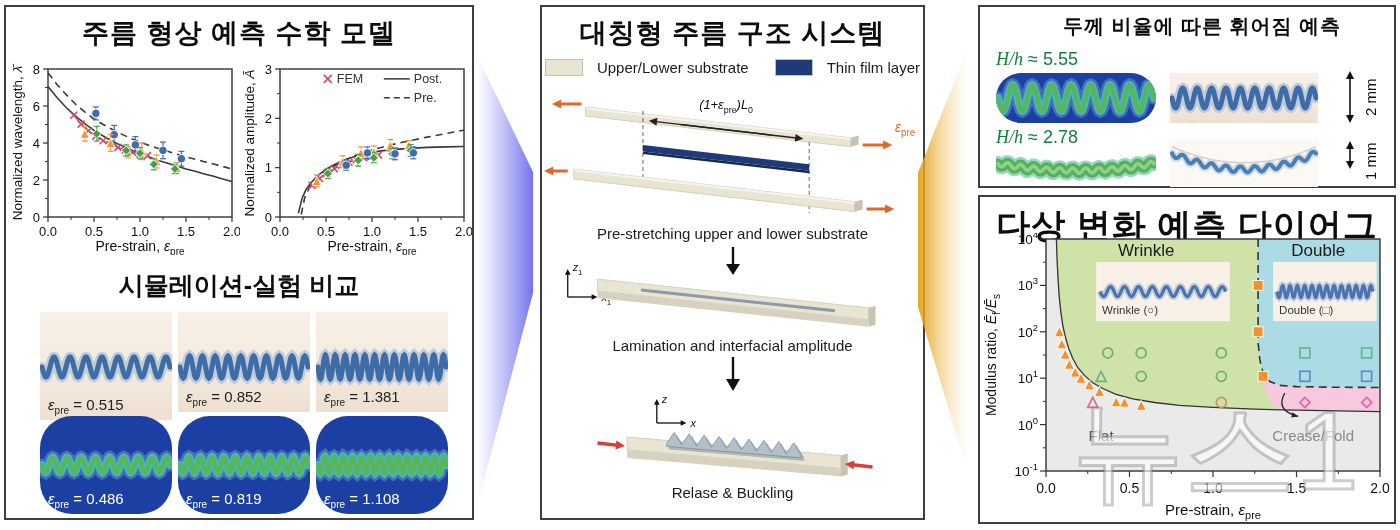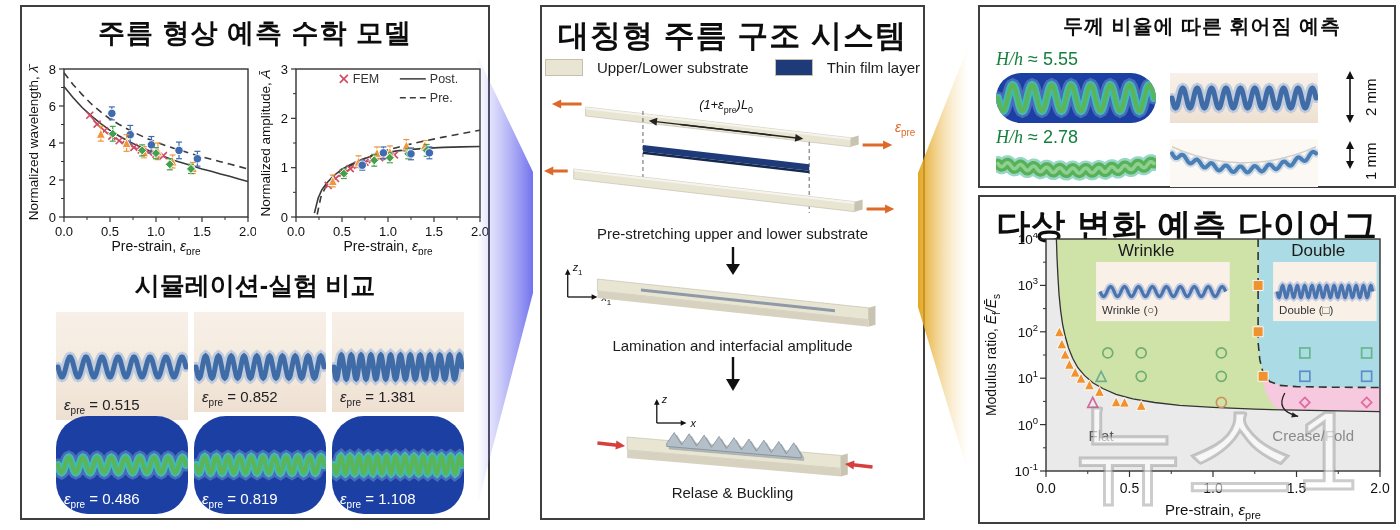--- a/index.html
+++ b/index.html
@@ -29,21 +29,21 @@
              font-size:112px;line-height:130px;font-weight:400;
              color:rgba(255,255,255,0.60);-webkit-text-stroke:3px rgba(128,128,128,0.40);
              pointer-events:none;}
   svg text{font-family:"Liberation Sans","DejaVu Sans",sans-serif;}
 </style>
 </head>
 <body>
 
 <div id="stage">
 
-  <div class="panel" id="panel-model" style="left:20px;top:5px;width:470px;height:515px;">
+  <div class="panel" id="panel-model" style="left:4px;top:5px;width:470px;height:515px;">
     <div class="ptitle" style="top:8px;font-size:27px;">주름 형상 예측 수학 모델</div>
     <svg id="chart-wl" width="230" height="192" style="position:absolute;left:4px;top:56px;">
         <rect x="38" y="6" width="184" height="148" fill="#fff" stroke="#333" stroke-width="1.4"></rect>
         <line x1="38" y1="154" x2="38" y2="159" stroke="#333" stroke-width="1.2"></line>
         <text x="38" y="173" text-anchor="middle" font-size="13" fill="#111">0.0</text>
         <line x1="84" y1="154" x2="84" y2="159" stroke="#333" stroke-width="1.2"></line>
         <text x="84" y="173" text-anchor="middle" font-size="13" fill="#111">0.5</text>
         <line x1="130" y1="154" x2="130" y2="159" stroke="#333" stroke-width="1.2"></line>
         <text x="130" y="173" text-anchor="middle" font-size="13" fill="#111">1.0</text>
         <line x1="176" y1="154" x2="176" y2="159" stroke="#333" stroke-width="1.2"></line>
@@ -335,21 +335,21 @@
         <linearGradient id="gblue" x1="0" y1="0" x2="1" y2="0">
       <stop offset="0" stop-color="#8c8cf2" stop-opacity="0"></stop>
       <stop offset="0.55" stop-color="#7d7df0" stop-opacity="0.55"></stop>
       <stop offset="1" stop-color="#6b6bee" stop-opacity="0.95"></stop>
     </linearGradient>
       </defs>
     <polygon points="0,5 56,122 56,243 0,457" fill="url(#gblue)"></polygon>
   </svg>
 
   <div class="panel" id="panel-system" style="left:540px;top:5px;width:385px;height:515px;">
-    <div class="ptitle" style="top:8px;font-size:31px;">대칭형 주름 구조 시스템</div>
+    <div class="ptitle" style="top:8px;font-size:27px;">대칭형 주름 구조 시스템</div>
     <div class="legend-row" style="top:52px;">
       <span class="swatch" style="background-color: rgb(233, 229, 211); border: 1px solid rgb(197, 192, 174);"></span>
       <span>Upper/Lower substrate</span>
       <span class="swatch" style="margin-left: 12px; background-color: rgb(30, 58, 120); border: 1px solid rgb(197, 192, 174);"></span>
       <span>Thin film layer</span>
     </div>
     <svg id="stage1" width="381" height="136" viewBox="0 0 385 136" preserveAspectRatio="none" style="position:absolute;left:0;top:78px;">
         <polygon points="44,22 312,52.8 312,61.8 44,31" fill="#e9e5d3" stroke="#bfbaa8" stroke-width="0.6"></polygon>
         <polygon points="44,22 312,52.8 312,55 44,24.2" fill="rgba(255,255,255,0.6)"></polygon>
         <polygon points="312,52.8 320,50.6 320,59.6 312,61.8" fill="#c9c4b2"></polygon>

